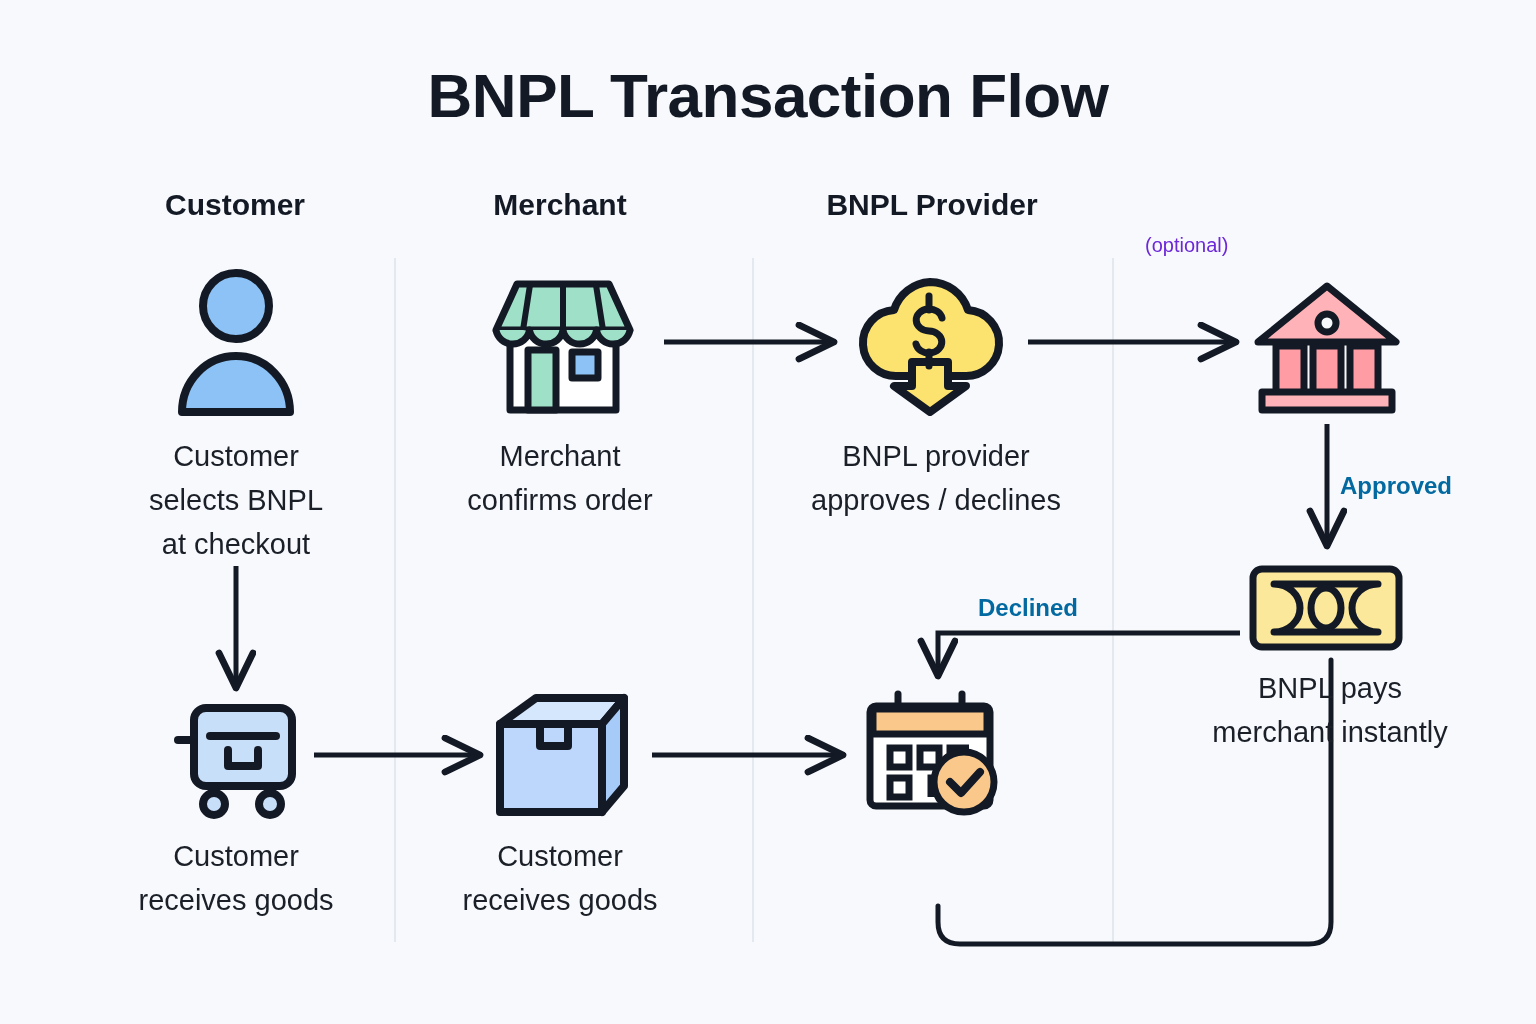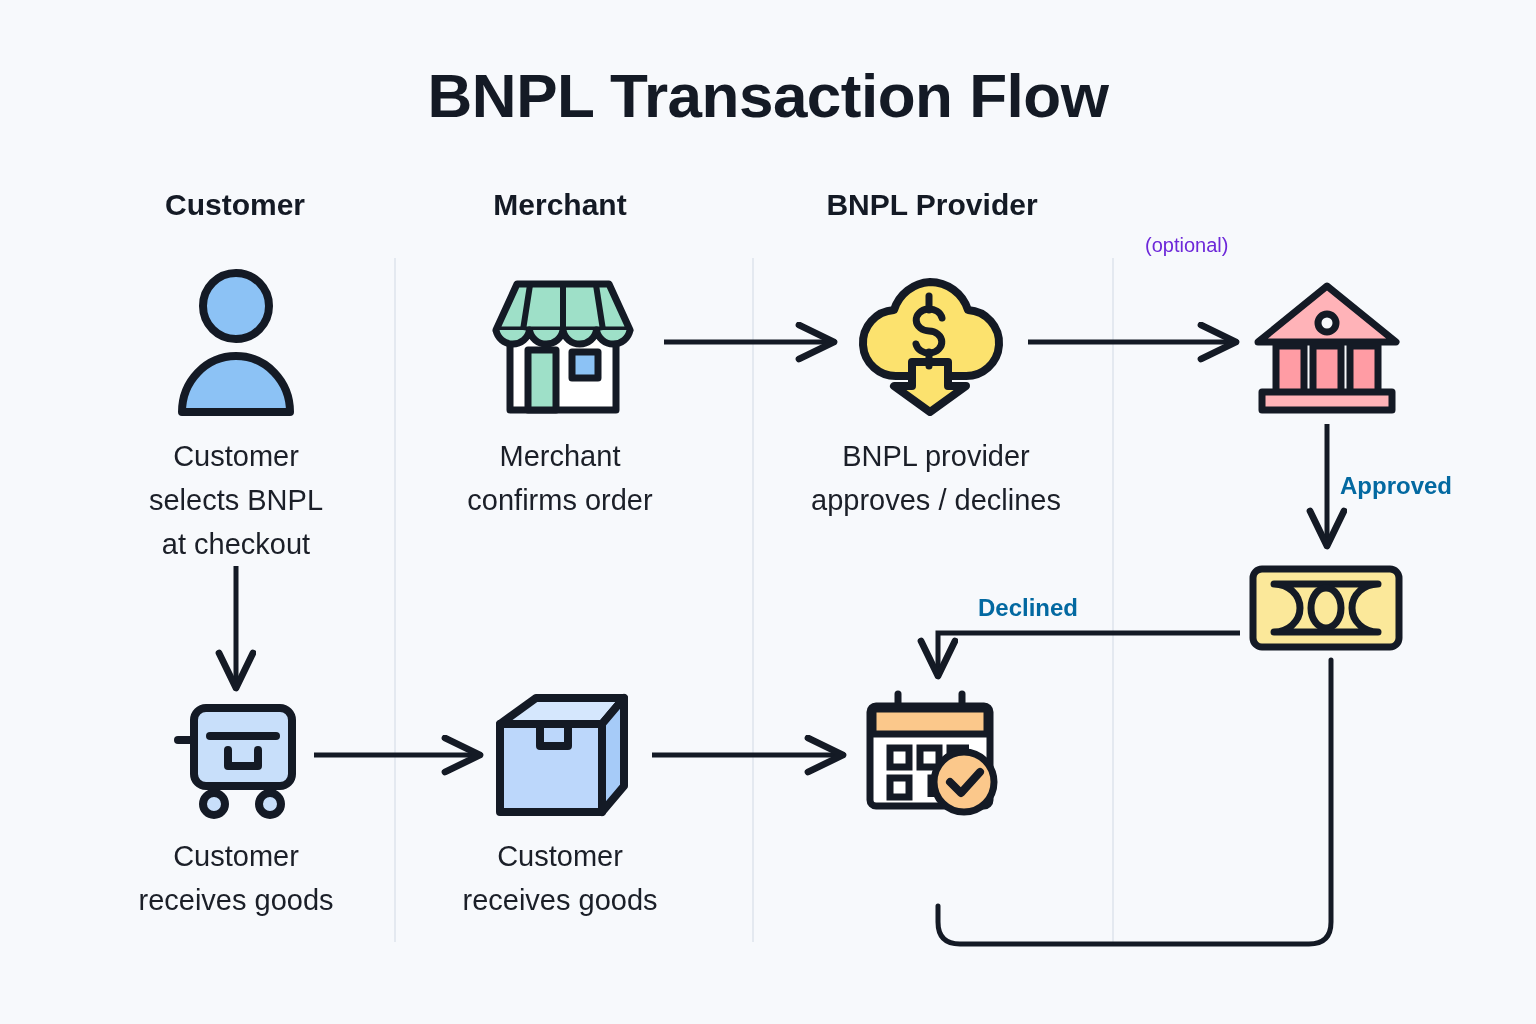--- a/index.html
+++ b/index.html
@@ -174,20 +174,22 @@
   <div class="caption" style="left:400px; top:434px; width:320px;">Merchant
 confirms order</div>
   <div class="caption" style="left:756px; top:434px; width:360px;">BNPL provider
 approves / declines</div>
 
   <svg class="icon-svg" style="left:1248px; top:564px;" width="156" height="88" viewBox="0 0 156 88">
     <rect x="5" y="5" width="146" height="78" rx="9" fill="#fbe89a" stroke="#141a25" stroke-width="7"></rect>
     <path d="M26,20 H130 a26,24 0 0 0 0,48 H26 a26,24 0 0 0 0,-48 z" fill="#fbe89a" stroke="#141a25" stroke-width="7" stroke-linejoin="round"></path>
     <ellipse cx="78" cy="44" rx="15" ry="20" fill="#fbe89a" stroke="#141a25" stroke-width="7"></ellipse>
   </svg>
+  <div class="caption" style="left:1150px; top:666px; width:360px;">BNPL pays
+merchant instantly</div>
 
   <svg class="icon-svg" style="left:174px; top:700px;" width="126" height="118" viewBox="0 0 126 118">
     <line x1="4" y1="40" x2="26" y2="40" stroke="#141a25" stroke-width="8" stroke-linecap="round"></line>
     <rect x="20" y="8" width="98" height="78" rx="12" fill="#c8dffa" stroke="#141a25" stroke-width="8"></rect>
     <line x1="36" y1="36" x2="102" y2="36" stroke="#141a25" stroke-width="8" stroke-linecap="round"></line>
     <path d="M54,50 V66 H84 V50" fill="none" stroke="#141a25" stroke-width="8" stroke-linecap="round" stroke-linejoin="round"></path>
     <circle cx="40" cy="104" r="11" fill="#c8dffa" stroke="#141a25" stroke-width="8"></circle>
     <circle cx="96" cy="104" r="11" fill="#c8dffa" stroke="#141a25" stroke-width="8"></circle>
   </svg>
 

